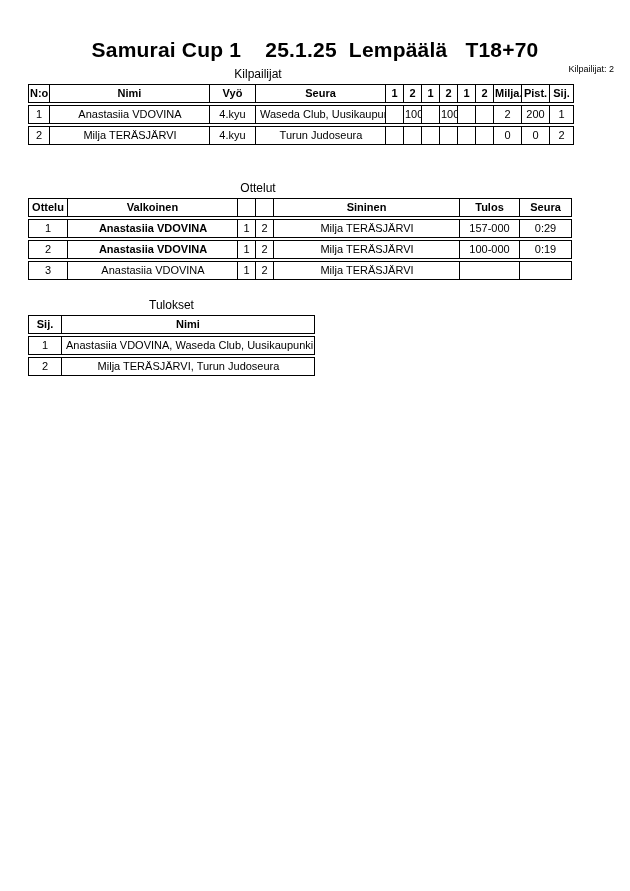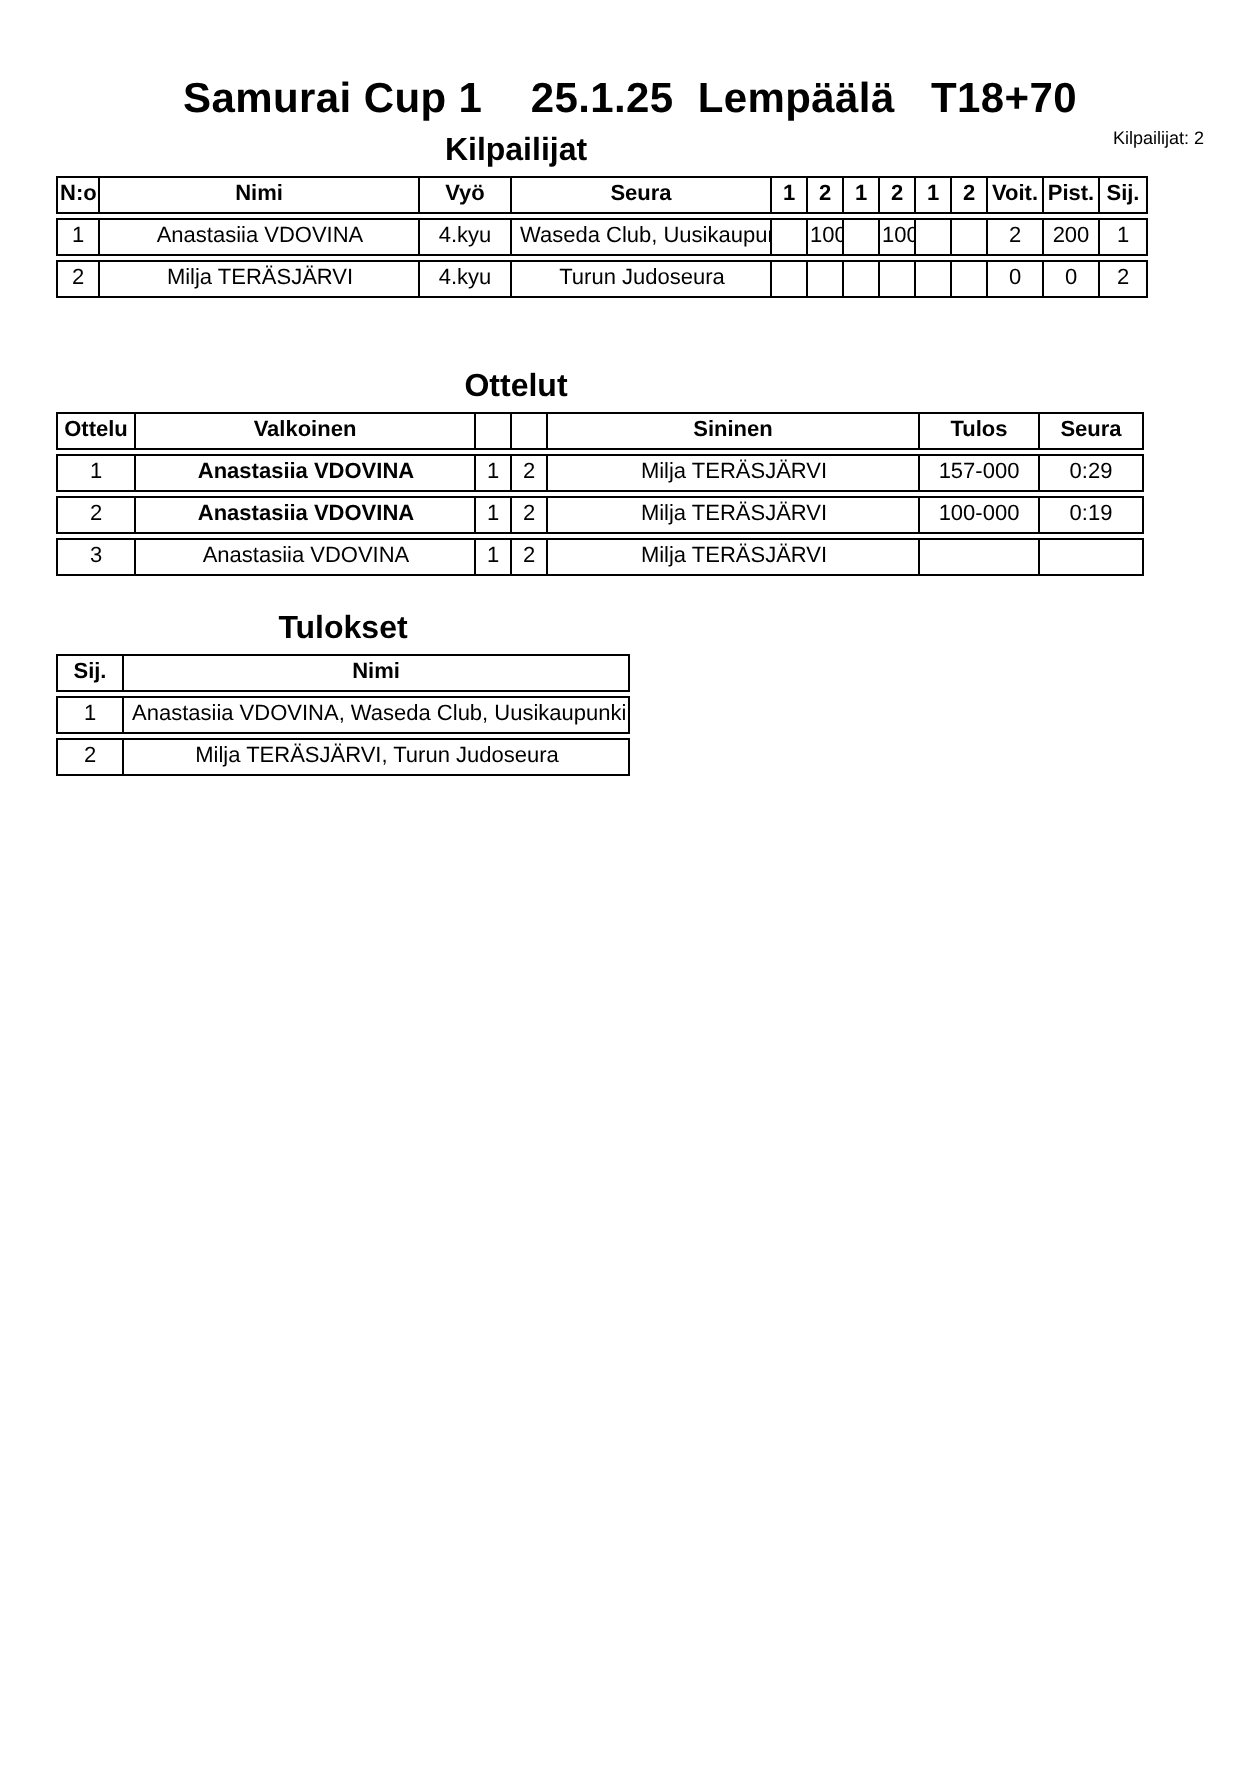--- a/index.html
+++ b/index.html
@@ -20,29 +20,29 @@
     margin-top: 38px;
     text-align: center;
     font-size: 21px;
     font-weight: bold;
     white-space: pre;
     letter-spacing: 0.2px;
   }
   .count {
     position: absolute;
     top: 64px;
-    right: 28px;
+    right: 16px;
     font-size: 9px;
   }
   .content {
     margin-left: 28px;
   }
   .heading {
-    font-weight: bold;
-    font-size: 16px;
+    font-weight: normal;
+    font-size: 12px;
     text-align: center;
   }
   .h-k { width: 460px; margin-top: 5px; }
   .h-o { width: 460px; margin-top: 34px; }
   .h-t { width: 287px; margin-top: 16px; }
   table.tbl {
     border-collapse: separate;
     border-spacing: 0 2px;
     table-layout: fixed;
     font-size: 11px;
@@ -105,21 +105,21 @@
         <th>N:o</th>
         <th>Nimi</th>
         <th>Vyö</th>
         <th>Seura</th>
         <th>1</th>
         <th>2</th>
         <th>1</th>
         <th>2</th>
         <th>1</th>
         <th>2</th>
-        <th>Voit.</th>
+        <th>Milja.</th>
         <th>Pist.</th>
         <th>Sij.</th>
       </tr>
       <tr>
         <td class="c">1</td>
         <td>Anastasiia VDOVINA</td>
         <td class="c">4.kyu</td>
         <td>Waseda Club, Uusikaupunki</td>
         <td class="c"></td>
         <td class="c">100</td>

